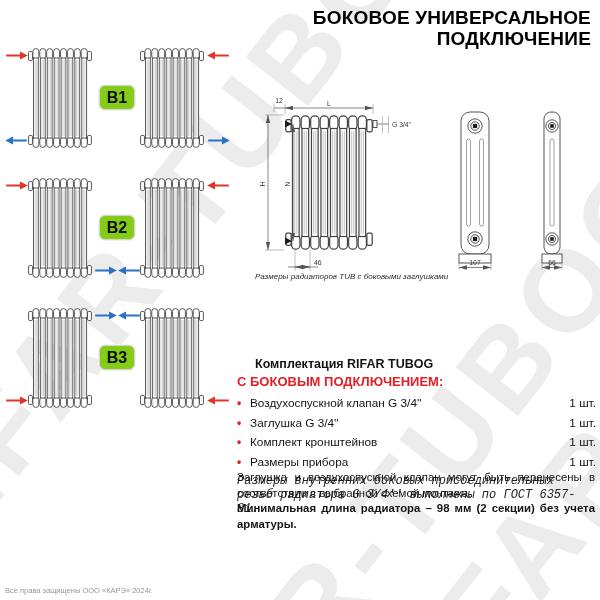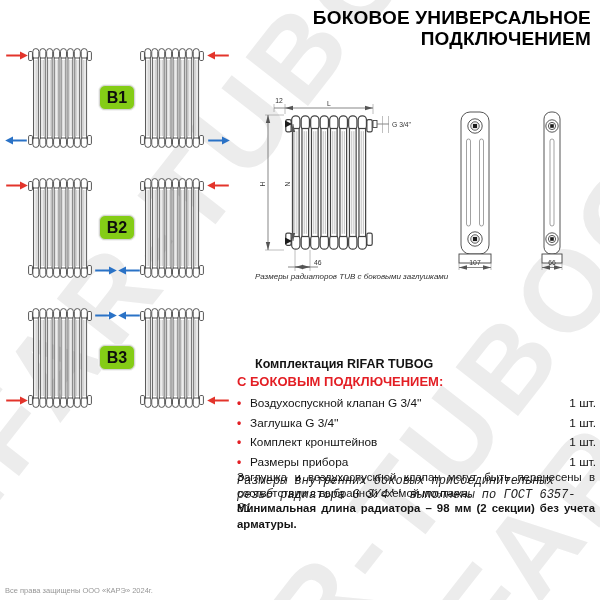--- a/index.html
+++ b/index.html
@@ -96,21 +96,21 @@
   </svg>
 
   <div class="wm" style="left:-150px;top:520px;">RIFAR-TUBOG.su</div>
   <div class="wm" style="left:60px;top:830px;">RIFAR-TUBOG.su</div>
   <div class="wm" style="left:330px;top:700px;">RIFAR-TUBOG.su</div>
 
   <div class="content">
 
     <div class="title">
       <div>БОКОВОЕ УНИВЕРСАЛЬНОЕ</div>
-      <div>ПОДКЛЮЧЕНИЕМ</div>
+      <div>ПОДКЛЮЧЕНИЕ</div>
     </div>
 
     <div class="scheme" style="top:48px;">
       <svg class="rad l" viewBox="0 0 66 100" preserveAspectRatio="none">
           <use href="#rad-front"></use>
         </svg>
       <svg class="rad r" viewBox="0 0 66 100" preserveAspectRatio="none">
           <use href="#rad-front"></use>
         </svg>
       <svg class="arrow red" style="left:5px;top:3px;" viewBox="0 0 23 9">

